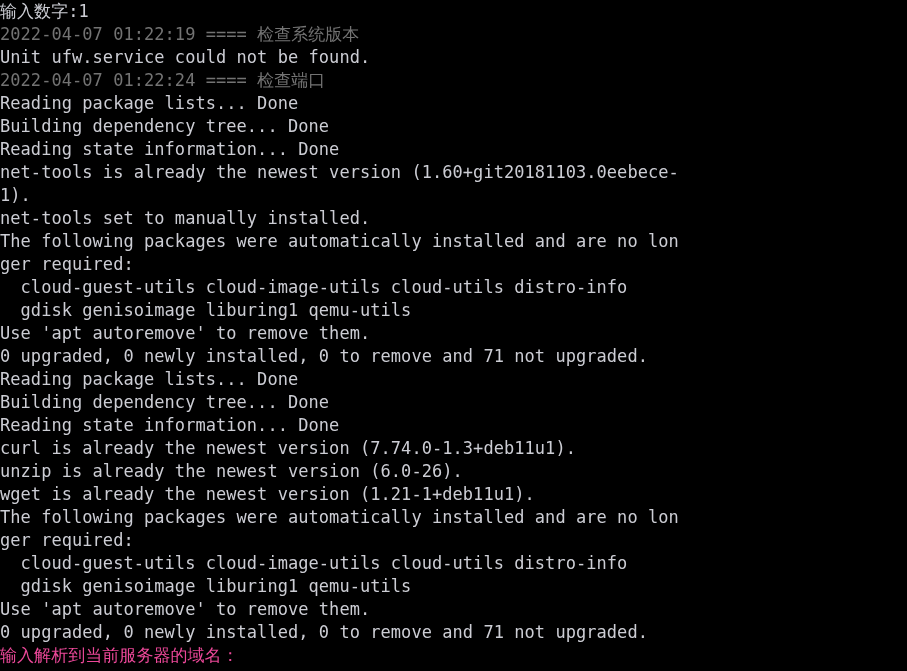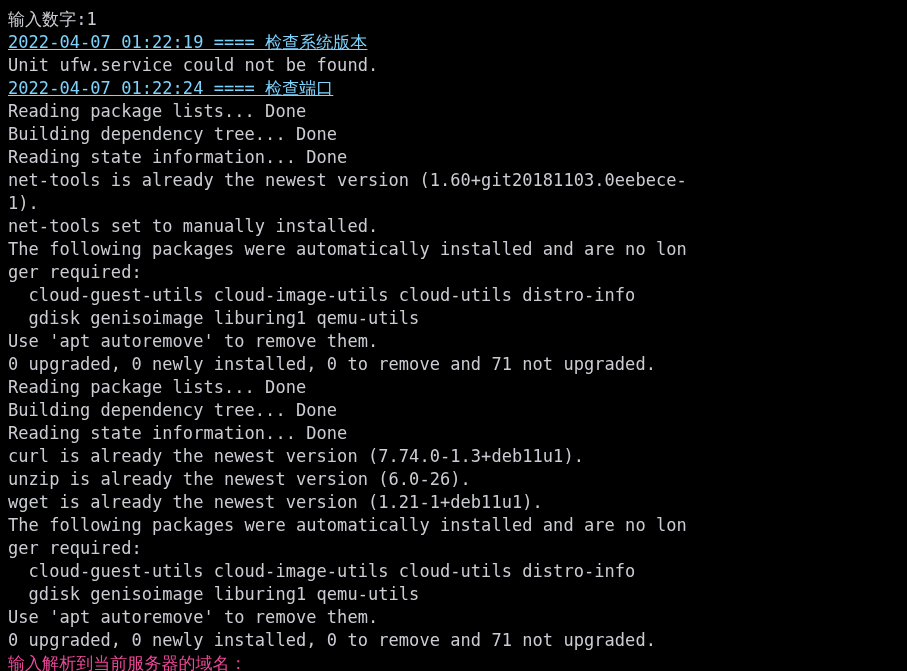--- a/index.html
+++ b/index.html
@@ -17,32 +17,32 @@
     width: 907px;
     height: 671px;
     background: #000000;
     font-family: "DejaVu Sans Mono", "Liberation Mono", monospace;
     font-size: 17px;
     line-height: 23px;
     letter-spacing: 0px;
     white-space: pre;
     overflow: hidden;
     box-sizing: border-box;
-    padding: 8px;
+    padding: 0;
   }
   .line {
     height: 23px;
     line-height: 23px;
     white-space: pre;
     display: block;
     font-family: "DejaVu Sans Mono", "Liberation Mono", monospace;
     font-size: 17px;
     letter-spacing: 0.05px;
   }
   .c-default { color: #cccdd4; }
-  .c-green   { color: #7dd3fc; text-decoration: underline; }
+  .c-green   { color: #737373; }
   .c-blue    { color: #ec4899; }
   .seg { white-space: pre; }
 </style>
 </head>
 <body>
 
 <div id="terminal"><div class="line"><span class="seg c-default">输入数字:1</span></div><div class="line"><span class="seg c-green">2022-04-07 01:22:19 ==== 检查系统版本</span></div><div class="line"><span class="seg c-default">Unit ufw.service could not be found.</span></div><div class="line"><span class="seg c-green">2022-04-07 01:22:24 ==== 检查端口</span></div><div class="line"><span class="seg c-default">Reading package lists... Done</span></div><div class="line"><span class="seg c-default">Building dependency tree... Done</span></div><div class="line"><span class="seg c-default">Reading state information... Done</span></div><div class="line"><span class="seg c-default">net-tools is already the newest version (1.60+git20181103.0eebece-</span></div><div class="line"><span class="seg c-default">1).</span></div><div class="line"><span class="seg c-default">net-tools set to manually installed.</span></div><div class="line"><span class="seg c-default">The following packages were automatically installed and are no lon</span></div><div class="line"><span class="seg c-default">ger required:</span></div><div class="line"><span class="seg c-default">  cloud-guest-utils cloud-image-utils cloud-utils distro-info</span></div><div class="line"><span class="seg c-default">  gdisk genisoimage liburing1 qemu-utils</span></div><div class="line"><span class="seg c-default">Use 'apt autoremove' to remove them.</span></div><div class="line"><span class="seg c-default">0 upgraded, 0 newly installed, 0 to remove and 71 not upgraded.</span></div><div class="line"><span class="seg c-default">Reading package lists... Done</span></div><div class="line"><span class="seg c-default">Building dependency tree... Done</span></div><div class="line"><span class="seg c-default">Reading state information... Done</span></div><div class="line"><span class="seg c-default">curl is already the newest version (7.74.0-1.3+deb11u1).</span></div><div class="line"><span class="seg c-default">unzip is already the newest version (6.0-26).</span></div><div class="line"><span class="seg c-default">wget is already the newest version (1.21-1+deb11u1).</span></div><div class="line"><span class="seg c-default">The following packages were automatically installed and are no lon</span></div><div class="line"><span class="seg c-default">ger required:</span></div><div class="line"><span class="seg c-default">  cloud-guest-utils cloud-image-utils cloud-utils distro-info</span></div><div class="line"><span class="seg c-default">  gdisk genisoimage liburing1 qemu-utils</span></div><div class="line"><span class="seg c-default">Use 'apt autoremove' to remove them.</span></div><div class="line"><span class="seg c-default">0 upgraded, 0 newly installed, 0 to remove and 71 not upgraded.</span></div><div class="line"><span class="seg c-blue">输入解析到当前服务器的域名：</span></div></div>
 
 </body></html>

